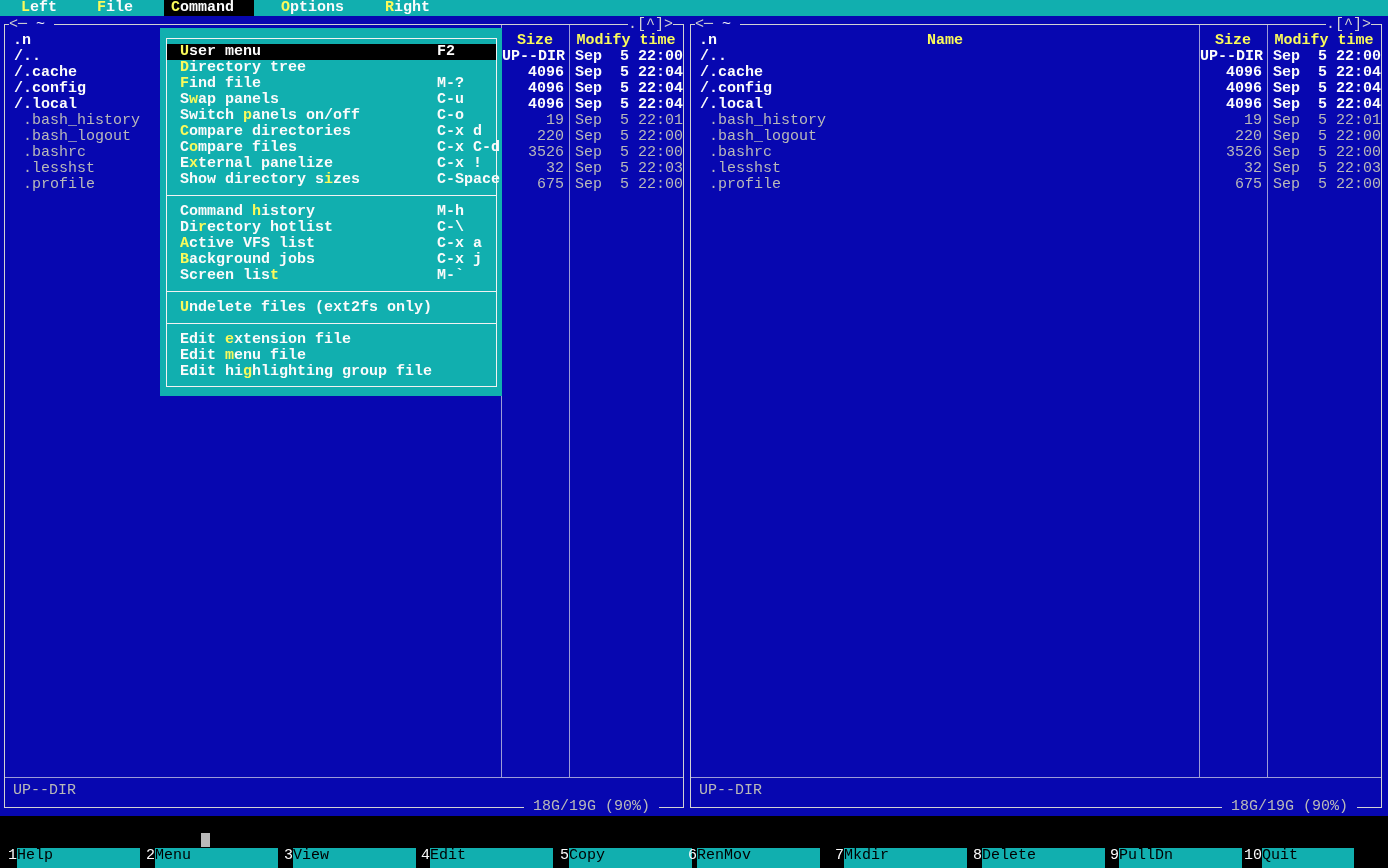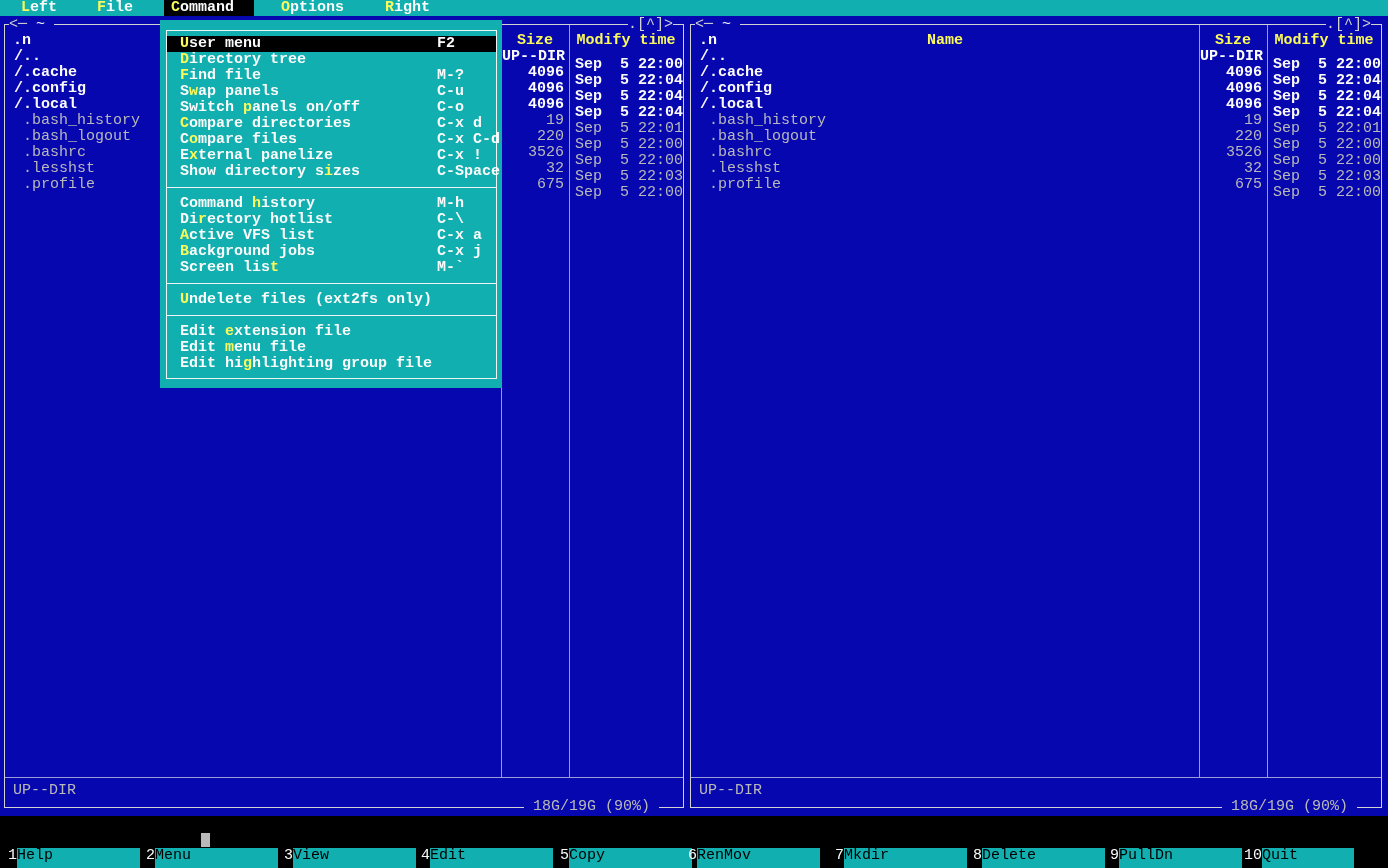--- a/index.html
+++ b/index.html
@@ -14,29 +14,29 @@
   .hot{color:var(--yellow);}
   .workspace{position:absolute;left:0;top:16px;width:1388px;height:800px;background:var(--blue);}
   .panel{position:absolute;top:8px;height:784px;background:var(--blue);border:1px solid var(--frame);box-sizing:border-box;}
   .vline{position:absolute;top:0;width:1px;height:752px;background:var(--iline);}
   .hsep{position:absolute;left:0;right:0;top:752px;height:1px;background:var(--iline);}
   .hdr{position:absolute;top:8px;height:16px;color:var(--yellow);font-weight:bold;text-align:center;}
   .sortind{position:absolute;top:8px;left:8px;color:var(--white);font-weight:bold;}
   .frow{position:absolute;left:1px;right:1px;height:16px;}
   .fname{position:absolute;left:8px;top:0;}
   .fsize{position:absolute;top:0;text-align:right;}
-  .ftime{position:absolute;top:8px;text-align:right;}
+  .ftime{position:absolute;top:0;text-align:right;}
   .dir{color:var(--white);font-weight:bold;}
   .reg{color:var(--gray);}
   .ptitle{position:absolute;top:-8px;left:4px;height:16px;background:var(--blue);color:var(--frame);}
   .ptitle .tild{color:var(--white);}
   .phots{position:absolute;top:-8px;right:10px;height:16px;background:var(--blue);color:var(--frame);}
   .pstatus{position:absolute;left:8px;top:758px;color:var(--gray);}
   .pfree{position:absolute;bottom:-8px;right:24px;height:16px;background:var(--blue);color:var(--gray);}
-  .dropdown{position:absolute;left:160px;top:4px;width:342px;height:368px;background:var(--cyan);z-index:10;}
+  .dropdown{position:absolute;left:160px;top:12px;width:342px;height:368px;background:var(--cyan);z-index:10;}
   .dd-border{position:absolute;left:6px;top:10px;right:5px;bottom:9px;border:1px solid var(--mframe);}
   .mitem{position:absolute;left:7px;right:6px;height:16px;color:var(--white);font-weight:bold;}
   .mitem.sel{background:#000;}
   .mitem .lbl{position:absolute;left:13px;top:0;}
   .mitem .sc{position:absolute;left:270px;top:0;}
   .msep{position:absolute;left:6px;right:5px;height:1px;background:var(--mframe);}
   .hintline{position:absolute;left:0;top:816px;width:1388px;height:16px;background:#000;color:var(--gray);}
   .hintline span{position:absolute;left:3px;}
   .cmdline{position:absolute;left:0;top:832px;width:1388px;height:16px;background:#000;color:var(--gray);}
   .cmdline .prompt{position:absolute;left:3px;}

